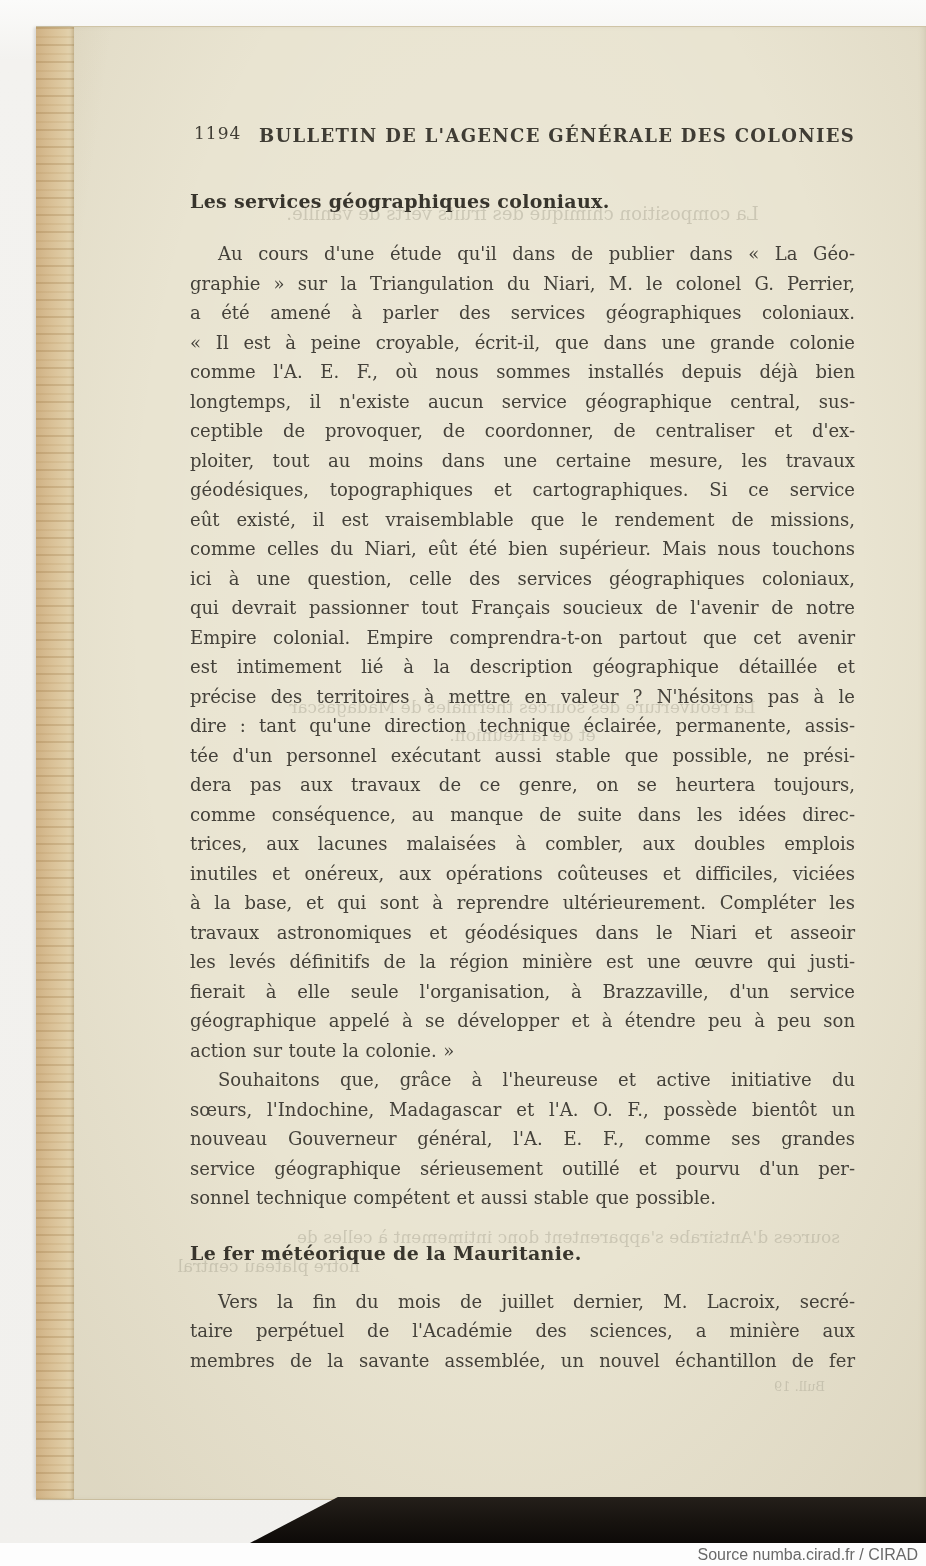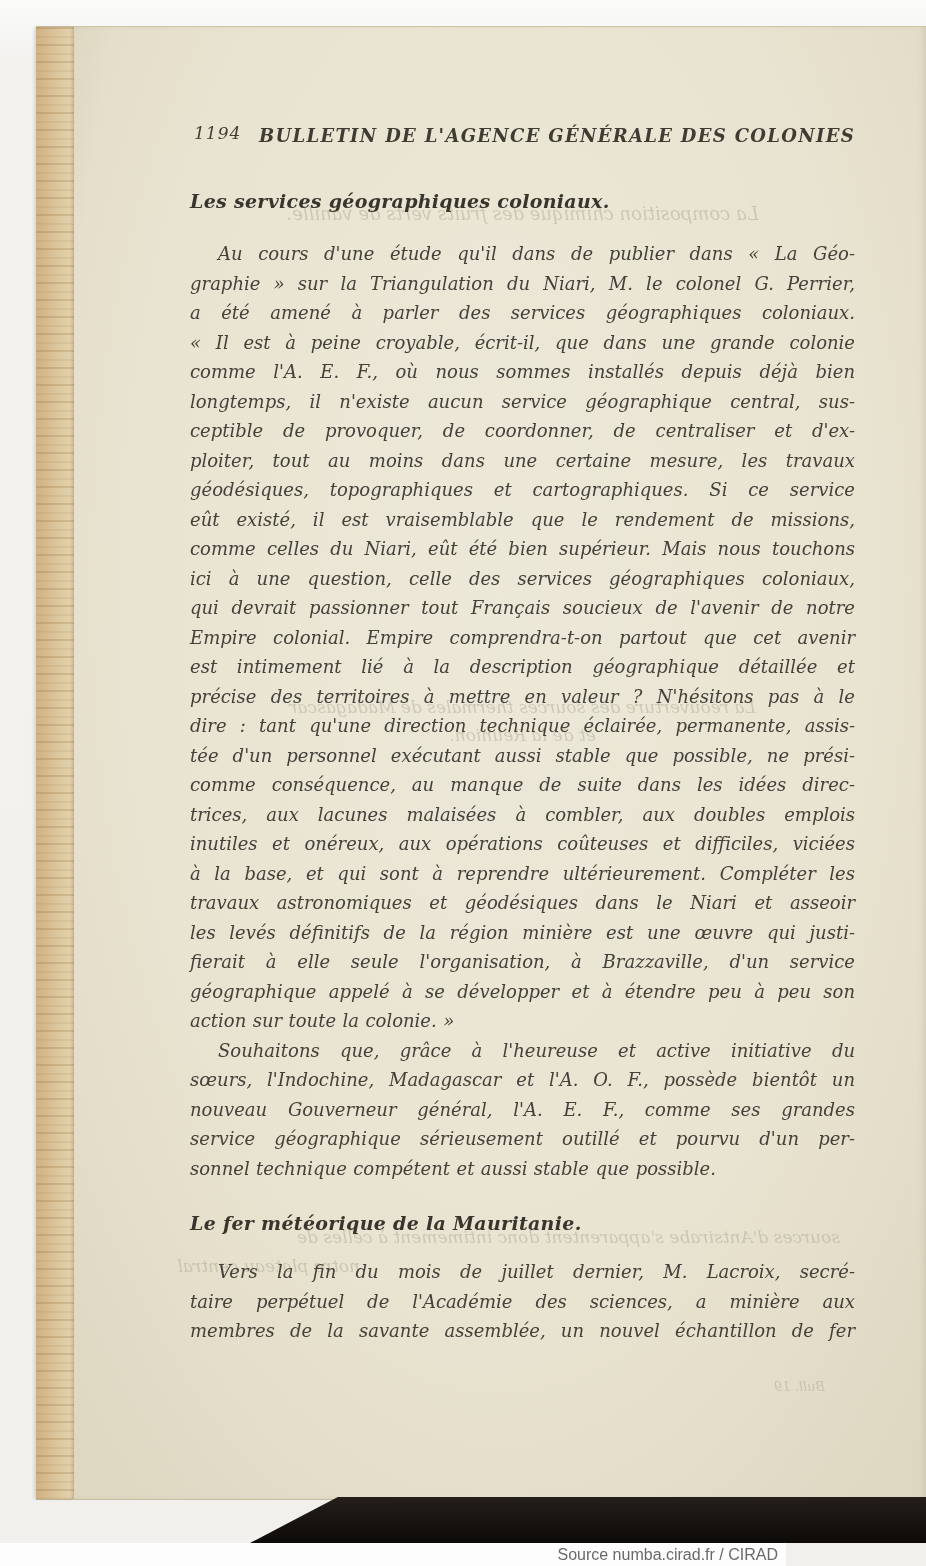--- a/index.html
+++ b/index.html
@@ -28,21 +28,20 @@
   
   .page{
     position:absolute;left:36px;top:26px;width:890px;height:1474px;
     background:
       radial-gradient(ellipse at 52% 38%, rgba(255,255,255,0.16) 0%, rgba(255,255,255,0) 55%, rgba(125,104,62,0.10) 92%),
       linear-gradient(98deg, rgba(150,120,70,0.10) 0%, rgba(150,120,70,0) 7%),
       var(--paper);
     border-top:1px solid #cfc4a6;
     border-bottom:1px solid #c9bd9f;
     box-shadow:inset -4px 0 10px -6px rgba(110,95,60,0.35);
-    font-style:italic;
   }
   
   .deckle{
     position:absolute;left:0;top:0;width:38px;height:100%;
     background:
       repeating-linear-gradient(180deg, rgba(140,100,45,0.22) 0 2px, rgba(0,0,0,0) 2px 9px, rgba(160,120,60,0.12) 9px 11px, rgba(0,0,0,0) 11px 17px),
       linear-gradient(90deg,#cfb184 0%,#d9c096 40%,#e0cda6 78%,#e6d8b8 100%);
     box-shadow:inset -3px 0 4px -2px rgba(120,90,40,0.45), -2px 0 3px rgba(0,0,0,0.12);
   }
   
@@ -92,21 +91,21 @@
   .line.jl{text-align:justify;text-align-last:justify;}
   .line.indent{text-indent:28px;}
   
   .bottom-dark{
     position:absolute;left:250px;top:1497px;width:676px;height:46px;
     background:linear-gradient(180deg,#241f1a 0%,var(--shadow-black) 55%,#0d0a08 100%);
     clip-path:polygon(13% 0, 100% 0, 100% 100%, 0% 100%);
   }
   
   .wm-bar{
-    position:absolute;left:0;top:1543px;width:786px;height:23px;
+    position:absolute;left:0;top:1543px;width:926px;height:23px;
     background:var(--wm-bg);
     display:flex;align-items:center;justify-content:flex-end;
     padding-right:8px;
   }
   .wm-bar span{
     font-family:"Liberation Sans","DejaVu Sans",sans-serif;
     font-size:16px;color:var(--wm-text);line-height:1;
   }
 </style>
 </head>
@@ -145,20 +144,21 @@
           <div class="line jl">géodésiques, topographiques et cartographiques. Si ce service</div>
           <div class="line jl">eût existé, il est vraisemblable que le rendement de missions,</div>
           <div class="line jl">comme celles du Niari, eût été bien supérieur. Mais nous touchons</div>
           <div class="line jl">ici à une question, celle des services géographiques coloniaux,</div>
           <div class="line jl">qui devrait passionner tout Français soucieux de l'avenir de notre</div>
           <div class="line jl">Empire colonial. Empire comprendra-t-on partout que cet avenir</div>
           <div class="line jl">est intimement lié à la description géographique détaillée et</div>
           <div class="line jl">précise des territoires à mettre en valeur ? N'hésitons pas à le</div>
           <div class="line jl">dire : tant qu'une direction technique éclairée, permanente, assis-</div>
           <div class="line jl">tée d'un personnel exécutant aussi stable que possible, ne prési-</div>
+          <div class="line jl">dera pas aux travaux de ce genre, on se heurtera toujours,</div>
           <div class="line jl">comme conséquence, au manque de suite dans les idées direc-</div>
           <div class="line jl">trices, aux lacunes malaisées à combler, aux doubles emplois</div>
           <div class="line jl">inutiles et onéreux, aux opérations coûteuses et difficiles, viciées</div>
           <div class="line jl">à la base, et qui sont à reprendre ultérieurement. Compléter les</div>
           <div class="line jl">travaux astronomiques et géodésiques dans le Niari et asseoir</div>
           <div class="line jl">les levés définitifs de la région minière est une œuvre qui justi-</div>
           <div class="line jl">fierait à elle seule l'organisation, à Brazzaville, d'un service</div>
           <div class="line jl">géographique appelé à se développer et à étendre peu à peu son</div>
           <div class="line">action sur toute la colonie. »</div>
         </div>

